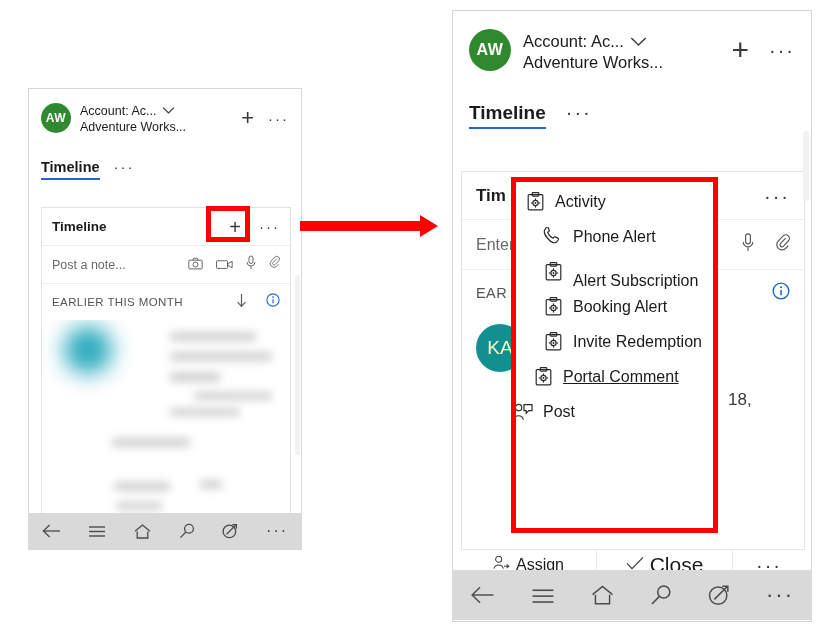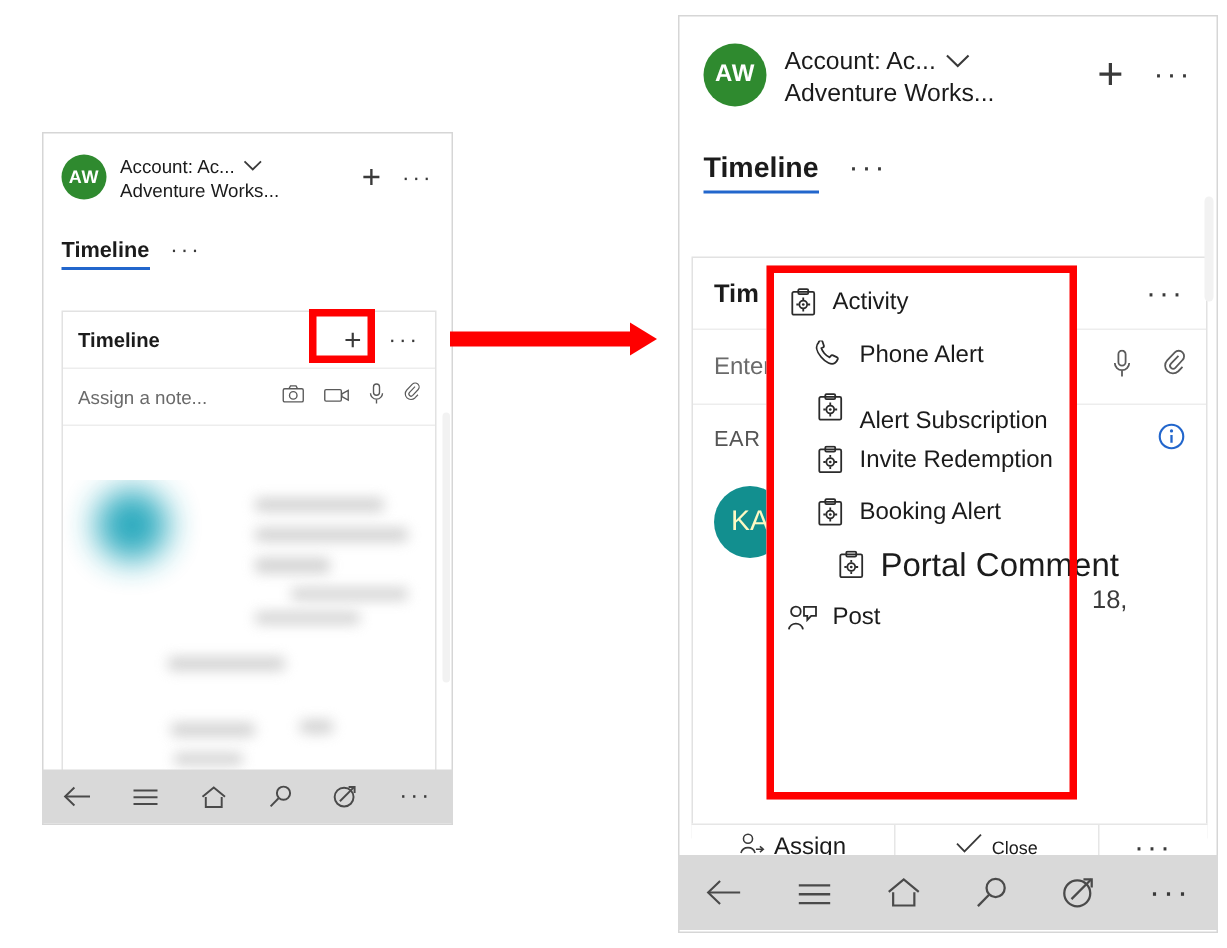--- a/index.html
+++ b/index.html
@@ -125,21 +125,21 @@
 
     <div class="card-head" style="height:38px;padding:0 10px;">
       <span class="card-title" style="font-size:13.5px;">Timeline</span>
       <div class="card-head-actions" style="gap:18px;">
         <span class="plus-glyph" style="font-size:20px;">+</span>
         <span class="ell" style="font-size:15px;">···</span>
       </div>
     </div>
 
     <div class="note-row" style="height:38px;padding:0 10px;">
-      <span style="font-size:12.5px;">Assign a note...</span>
+      <span style="font-size:12.5px;">Post a note...</span>
       <div class="note-icons" style="gap:13px;">
         <span>
           <svg width="15" height="13" viewBox="0 0 18 15">
               <rect x="1" y="3.5" width="16" height="10.5" rx="1.2" fill="none" stroke="#5a5a5a" stroke-width="1.1"></rect>
               <path d="M5.5 3.5 L6.8 1.2 L11.2 1.2 L12.5 3.5" fill="none" stroke="#5a5a5a" stroke-width="1.1"></path>
               <circle cx="9" cy="8.8" r="3" fill="none" stroke="#5a5a5a" stroke-width="1.1"></circle>
             </svg>
         </span>
         <span>
           <svg width="17" height="11" viewBox="0 0 20 12">
@@ -155,20 +155,38 @@
             </svg>
         </span>
         <span>
           <svg width="11" height="16" viewBox="0 0 12 18">
               <path d="M9.3 5.2 L4.3 10.4 a2 2 0 0 0 2.9 2.8 L12 8 a3.6 3.6 0 0 0 -5.1 -5.1 L1.8 8.2 a5.2 5.2 0 0 0 7.4 7.3 L12 12.6" fill="none" stroke="#5a5a5a" stroke-width="1.1" transform="scale(0.82) translate(1,0)"></path>
             </svg>
         </span>
       </div>
     </div>
 
+    <div class="section-row" style="height:36px;padding:0 10px;">
+      <span style="font-size:11.5px;">EARLIER THIS MONTH</span>
+      <div class="right" style="gap:18px;">
+        <span>
+          <svg width="13" height="15" viewBox="0 0 13 15">
+              <line x1="6.5" y1="1" x2="6.5" y2="13" stroke="#5a5a5a" stroke-width="1.2"></line>
+              <path d="M2.6 9.2 L6.5 13.3 L10.4 9.2" fill="none" stroke="#5a5a5a" stroke-width="1.2"></path>
+            </svg>
+        </span>
+        <span>
+          <svg width="14" height="14" viewBox="0 0 14 14">
+              <circle cx="7" cy="7" r="6.1" fill="none" stroke="#2266cc" stroke-width="1.1"></circle>
+              <circle cx="7" cy="4.1" r="0.85" fill="#2266cc"></circle>
+              <line x1="7" y1="6.2" x2="7" y2="10.3" stroke="#2266cc" stroke-width="1.2"></line>
+            </svg>
+        </span>
+      </div>
+    </div>
 
     <div class="blurcanvas" style="left:0;top:112px;width:248px;height:214px;">
       <div class="blob" style="left:22px;top:6px;width:48px;height:48px;"></div>
       <div class="bline" style="left:128px;top:12px;width:86px;height:9px;"></div>
       <div class="bline" style="left:128px;top:32px;width:102px;height:9px;"></div>
       <div class="bline" style="left:128px;top:52px;width:50px;height:10px;"></div>
       <div class="bline" style="left:152px;top:72px;width:78px;height:8px;"></div>
       <div class="bline" style="left:128px;top:88px;width:70px;height:8px;"></div>
       <div class="bline" style="left:70px;top:118px;width:78px;height:9px;"></div>
       <div class="bline" style="left:72px;top:162px;width:56px;height:9px;"></div>
@@ -308,21 +326,21 @@
       </span>
       <span style="font-size:16px;">Assign</span>
     </div>
     <div class="cmd-div"></div>
     <div class="cmd" style="flex:1;justify-content:center;">
       <span>
         <svg width="18" height="14" viewBox="0 0 18 14">
             <path d="M1 7.4 L6 12.6 L17 1.4" fill="none" stroke="#3a3a3a" stroke-width="1.2"></path>
           </svg>
       </span>
-      <span style="font-size:12px;">Close</span>
+      <span style="font-size:21px;">Close</span>
     </div>
     <div class="cmd-div"></div>
     <div class="cmd" style="width:72px;justify-content:center;">
       <span class="ell" style="font-size:20px;">···</span>
     </div>
   </div>
 
   <div class="scrollbar" style="right:2px;top:120px;width:6px;height:70px;"></div>
 </div>
 
@@ -372,53 +390,53 @@
             <rect x="1.2" y="2.6" width="14.6" height="15.2" rx="1" fill="none" stroke="#2b2b2b" stroke-width="1.2"></rect>
             <rect x="5.2" y="0.7" width="6.6" height="3.4" rx="0.8" fill="none" stroke="#2b2b2b" stroke-width="1.2"></rect>
             <circle cx="8.5" cy="11" r="2.6" fill="none" stroke="#2b2b2b" stroke-width="1.2"></circle>
             <circle cx="8.5" cy="11" r="0.9" fill="#2b2b2b"></circle>
             <line x1="8.5" y1="6.4" x2="8.5" y2="8" stroke="#2b2b2b" stroke-width="1.2"></line>
             <line x1="8.5" y1="14" x2="8.5" y2="15.6" stroke="#2b2b2b" stroke-width="1.2"></line>
             <line x1="3.9" y1="11" x2="5.5" y2="11" stroke="#2b2b2b" stroke-width="1.2"></line>
             <line x1="11.5" y1="11" x2="13.1" y2="11" stroke="#2b2b2b" stroke-width="1.2"></line>
           </svg>
         </span>
-        <span class="mi-label" style="margin-left: 9px;">Invite Redemption</span>
+        <span class="mi-label" style="margin-left: 9px;">Booking Alert</span>
       </div>
       <div class="menu-item mi-indent" style="height: 35px; padding-left: 30px; font-size: 16px;">
         <span class="mi-icon" style="width: 22px;">
           <svg width="17" height="19" viewBox="0 0 17 19">
             <rect x="1.2" y="2.6" width="14.6" height="15.2" rx="1" fill="none" stroke="#2b2b2b" stroke-width="1.2"></rect>
             <rect x="5.2" y="0.7" width="6.6" height="3.4" rx="0.8" fill="none" stroke="#2b2b2b" stroke-width="1.2"></rect>
             <circle cx="8.5" cy="11" r="2.6" fill="none" stroke="#2b2b2b" stroke-width="1.2"></circle>
             <circle cx="8.5" cy="11" r="0.9" fill="#2b2b2b"></circle>
             <line x1="8.5" y1="6.4" x2="8.5" y2="8" stroke="#2b2b2b" stroke-width="1.2"></line>
             <line x1="8.5" y1="14" x2="8.5" y2="15.6" stroke="#2b2b2b" stroke-width="1.2"></line>
             <line x1="3.9" y1="11" x2="5.5" y2="11" stroke="#2b2b2b" stroke-width="1.2"></line>
             <line x1="11.5" y1="11" x2="13.1" y2="11" stroke="#2b2b2b" stroke-width="1.2"></line>
           </svg>
         </span>
-        <span class="mi-label" style="margin-left: 9px;">Booking Alert</span>
-      </div>
-      <div class="menu-item mi-indent" style="height: 35px; padding-left: 44px; font-size: 22px;">
+        <span class="mi-label" style="margin-left: 9px;">Invite Redemption</span>
+      </div>
+      <div class="menu-item mi-indent" style="height: 35px; padding-left: 20px; font-size: 16px; text-decoration: underline;">
         <span class="mi-icon" style="width: 22px;">
           <svg width="17" height="19" viewBox="0 0 17 19">
             <rect x="1.2" y="2.6" width="14.6" height="15.2" rx="1" fill="none" stroke="#2b2b2b" stroke-width="1.2"></rect>
             <rect x="5.2" y="0.7" width="6.6" height="3.4" rx="0.8" fill="none" stroke="#2b2b2b" stroke-width="1.2"></rect>
             <circle cx="8.5" cy="11" r="2.6" fill="none" stroke="#2b2b2b" stroke-width="1.2"></circle>
             <circle cx="8.5" cy="11" r="0.9" fill="#2b2b2b"></circle>
             <line x1="8.5" y1="6.4" x2="8.5" y2="8" stroke="#2b2b2b" stroke-width="1.2"></line>
             <line x1="8.5" y1="14" x2="8.5" y2="15.6" stroke="#2b2b2b" stroke-width="1.2"></line>
             <line x1="3.9" y1="11" x2="5.5" y2="11" stroke="#2b2b2b" stroke-width="1.2"></line>
             <line x1="11.5" y1="11" x2="13.1" y2="11" stroke="#2b2b2b" stroke-width="1.2"></line>
           </svg>
         </span>
         <span class="mi-label" style="margin-left: 9px;">Portal Comment</span>
       </div>
-      <div class="menu-item" style="height: 35px; padding-left: 12px; font-size: 16px;">
+      <div class="menu-item" style="height: 35px; font-size: 16px;">
         <span class="mi-icon" style="width: 22px;">
           <svg width="20" height="18" viewBox="0 0 20 18">
             <circle cx="5.6" cy="4.6" r="3.2" fill="none" stroke="#2b2b2b" stroke-width="1.2"></circle>
             <path d="M0.9 16.6 a4.8 4.8 0 0 1 9.4 0" fill="none" stroke="#2b2b2b" stroke-width="1.2"></path>
             <path d="M11 1.6 L19 1.6 L19 7.6 L15.8 7.6 L13.2 10.3 L13.2 7.6 L11 7.6 Z" fill="none" stroke="#2b2b2b" stroke-width="1.2"></path>
           </svg>
         </span>
         <span class="mi-label" style="margin-left: 9px;">Post</span>
       </div>
     </div>

